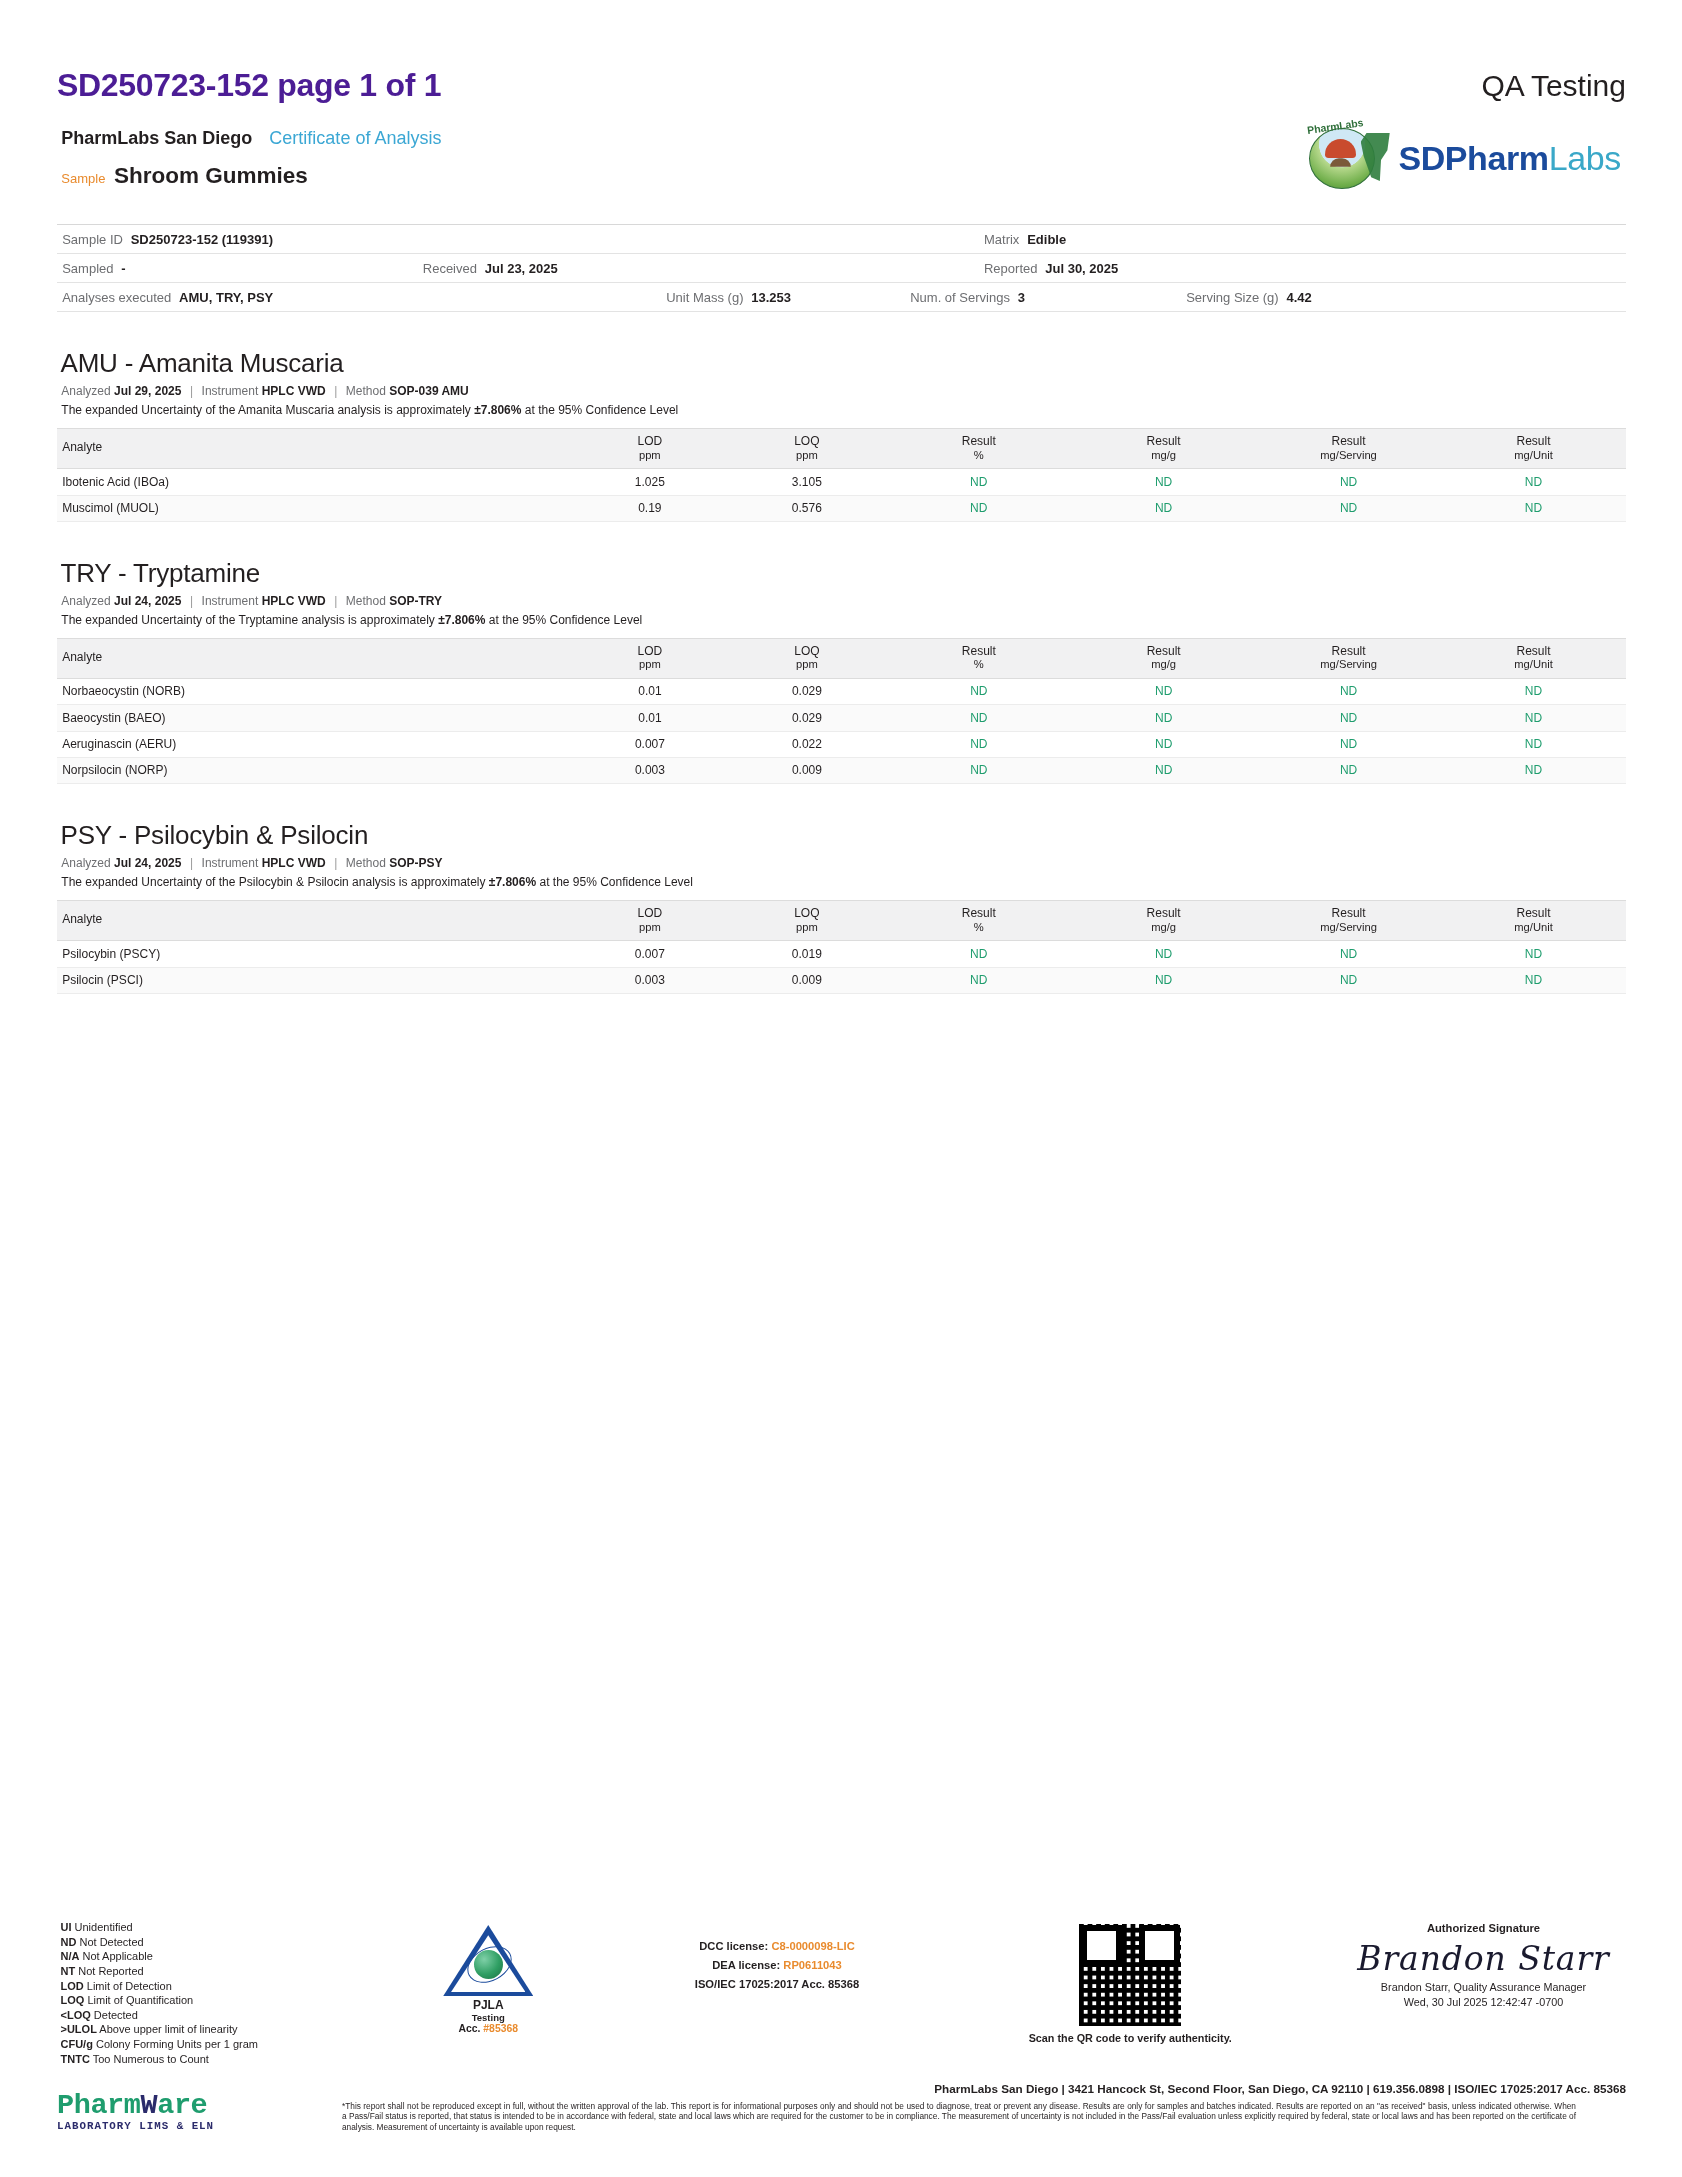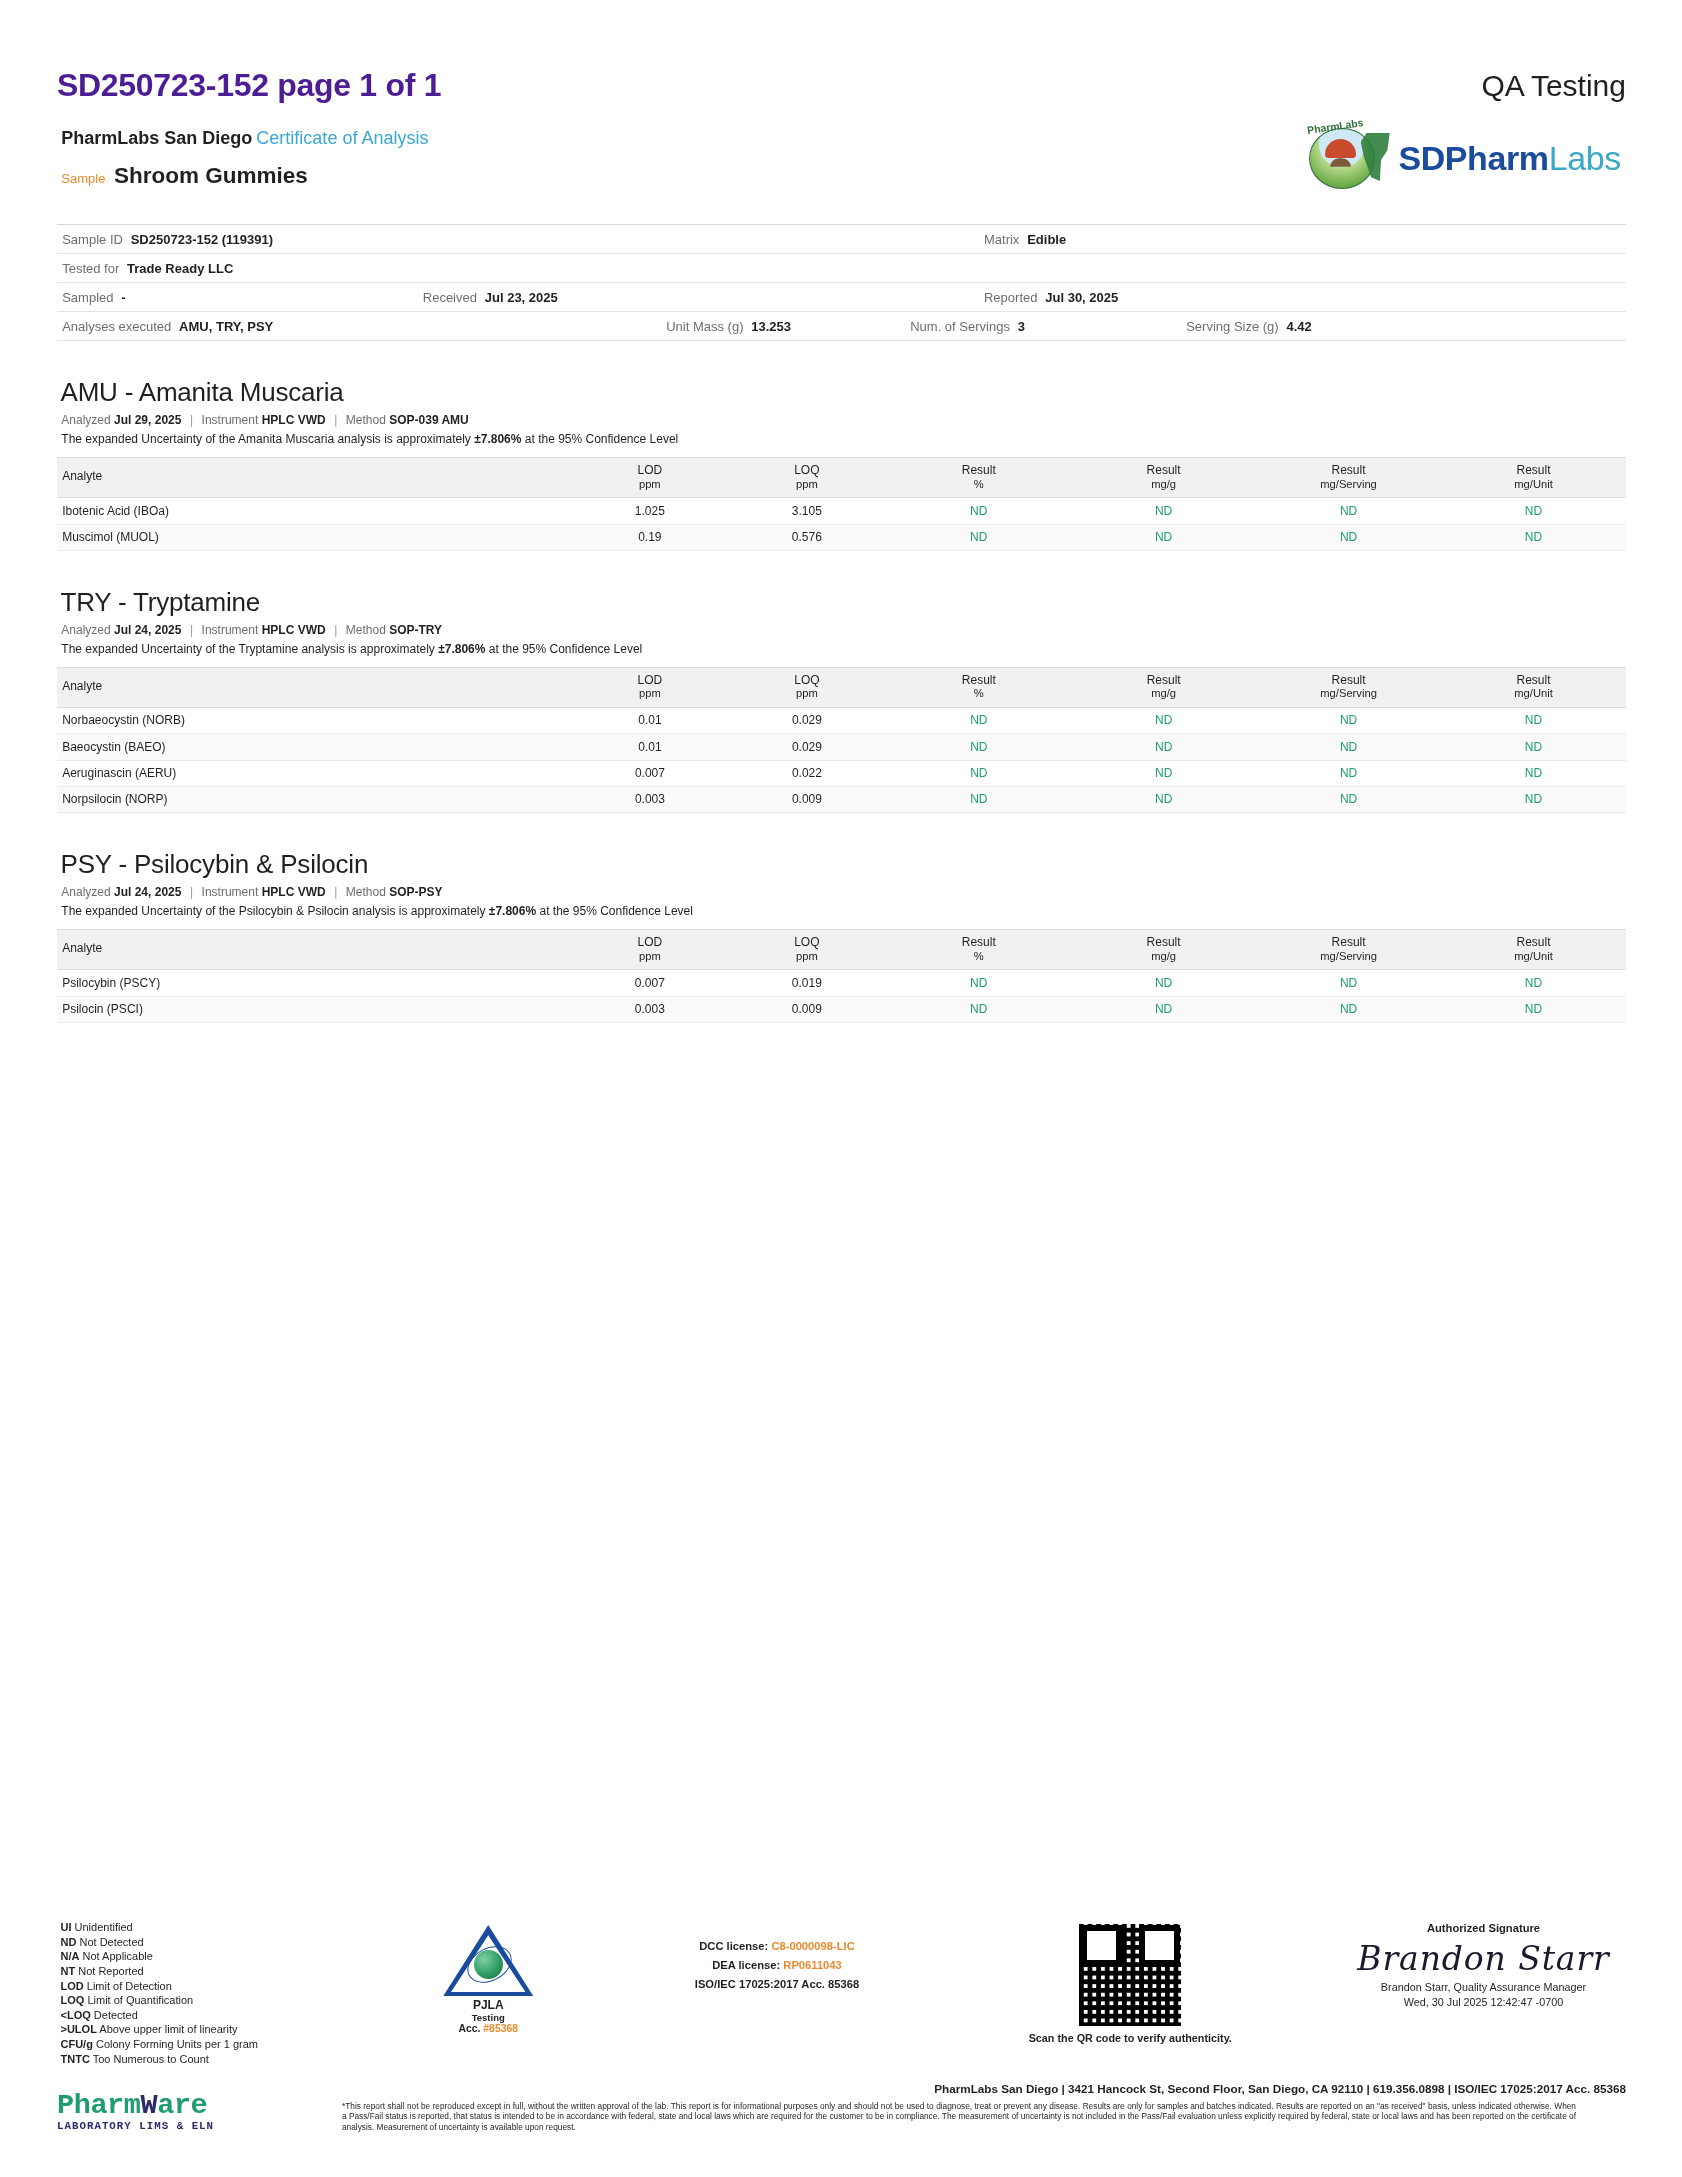--- a/index.html
+++ b/index.html
@@ -46,21 +46,21 @@
   }
   .brand-left { padding-left: 4.3px; }
   .lab-line {
     font-size: 18px;
     font-weight: 700;
     color: #231f20;
   }
   .lab-line .coa {
     font-weight: 400;
     color: #3ba7d4;
-    margin-left: 4px;
+    margin-left: 17px;
   }
   .sample-line {
     margin-top: 14px;
     display: flex;
     align-items: baseline;
   }
   .sample-label {
     font-size: 13px;
     color: #e98b2e;
     margin-right: 8.6px;
@@ -385,26 +385,20 @@
       </div>
       <div class="meta-cell c2"></div>
       <div class="meta-cell c3"></div>
       <div class="meta-cell c4">
         <span class="meta-k">Matrix</span>
         <span class="meta-v">Edible</span>
       </div>
       <div class="meta-cell c5"></div>
     </div>
 
-    <div class="meta-row">
-      <div class="meta-cell c1">
-        <span class="meta-k">Tested for</span>
-        <span class="meta-v">Trade Ready LLC</span>
-      </div>
-    </div>
 
     <div class="meta-row">
       <div class="meta-cell c1">
         <span class="meta-k">Sampled</span>
         <span class="meta-v">-</span>
       </div>
       <div class="meta-cell c2">
         <span class="meta-k">Received</span>
         <span class="meta-v">Jul 23, 2025</span>
       </div>

